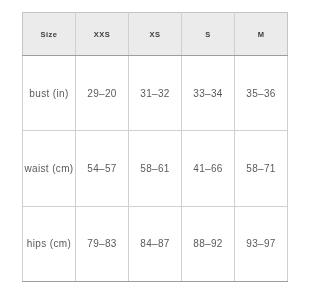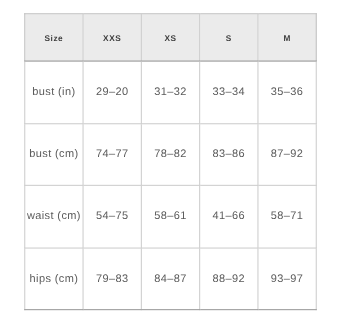--- a/index.html
+++ b/index.html
@@ -90,29 +90,22 @@
     </thead>
     <tbody>
       <tr>
         <td class="row-label">bust (in)</td>
         <td>29–20</td>
         <td>31–32</td>
         <td>33–34</td>
         <td>35–36</td>
       </tr>
       <tr>
-        <td class="row-label">bust (cm)</td>
-        <td>74–77</td>
-        <td>78–82</td>
-        <td>83–86</td>
-        <td>87–92</td>
-      </tr>
-      <tr>
         <td class="row-label">waist (cm)</td>
-        <td>54–75</td>
+        <td>54–57</td>
         <td>58–61</td>
         <td>41–66</td>
         <td>58–71</td>
       </tr>
       <tr>
         <td class="row-label">hips (cm)</td>
         <td>79–83</td>
         <td>84–87</td>
         <td>88–92</td>
         <td>93–97</td>

